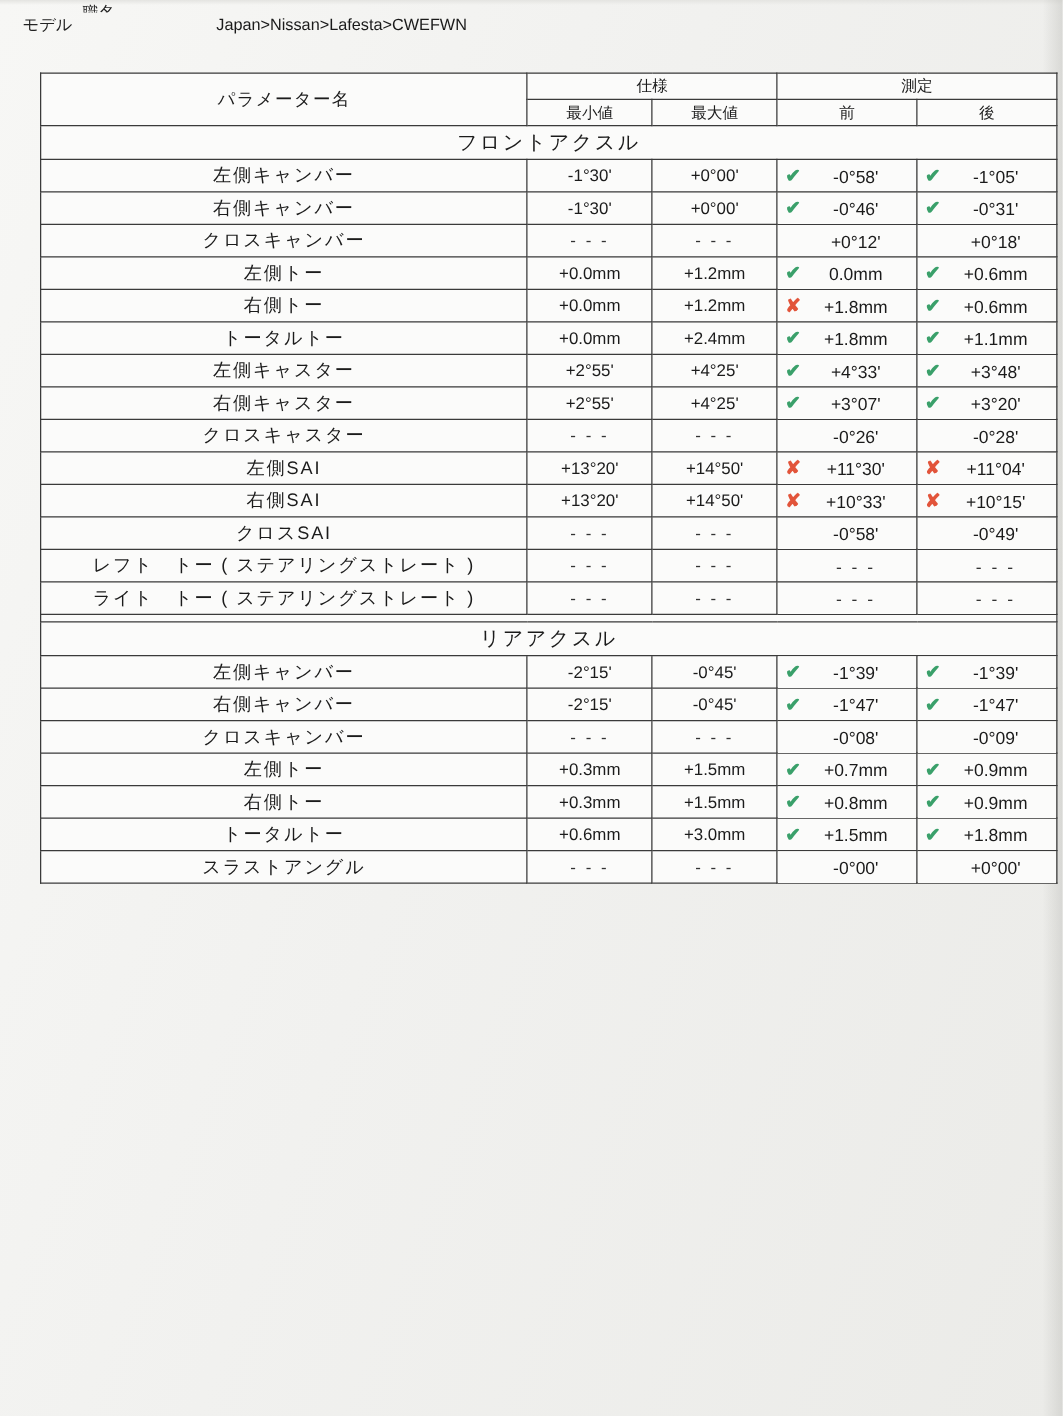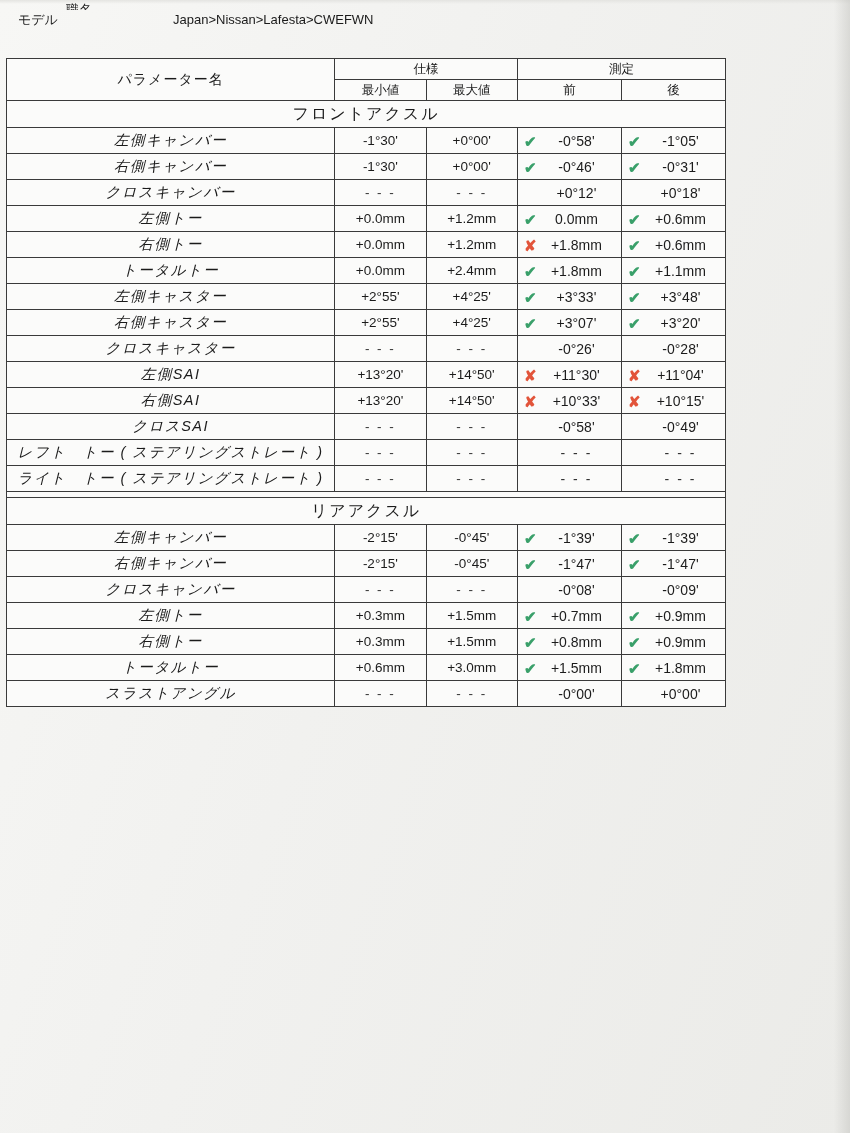--- a/index.html
+++ b/index.html
@@ -54,23 +54,23 @@
   .clipped-row {
     height: 10px;
     overflow: hidden;
     line-height: 19px;
     color: #555;
     margin-left: 48px;
   }
 
   table.main {
     position: absolute;
-    left: 6px;
+    left: 32px;
     top: 58px;
-    width: 720px;
+    width: 814px;
     border-collapse: collapse;
     font-size: 13px;
   }
   table.main td, table.main th {
     border: 1px solid #3a3a3a;
     padding: 0;
     text-align: center;
     vertical-align: middle;
     background: #fbfbfa;
     font-weight: normal;
@@ -101,21 +101,20 @@
     border: none;
     background: transparent;
     height: 5px;
   }
   .data-row td {
     height: 25px;
   }
   .param-name {
     font-size: 14.5px;
     letter-spacing: 1.5px;
-    font-style: italic;
   }
   .spec-val {
     font-size: 13.5px;
   }
   .meas-cell {
     position: relative;
     font-size: 14px;
   }
   .meas-inner {
     display: flex;
@@ -298,21 +297,21 @@
               </div>
             </td>
           </tr>
           <tr class="data-row">
             <td class="param-name">左側キャスター</td>
             <td class="spec-val">+2°55'</td>
             <td class="spec-val">+4°25'</td>
             <td class="meas-cell">
               <div class="meas-inner">
                 <span class="mark ok">✔</span>
-                <span class="meas-val">+3°33'</span>
+                <span class="meas-val">+4°33'</span>
               </div>
             </td>
             <td class="meas-cell">
               <div class="meas-inner">
                 <span class="mark ok">✔</span>
                 <span class="meas-val">+3°48'</span>
               </div>
             </td>
           </tr>
           <tr class="data-row">

